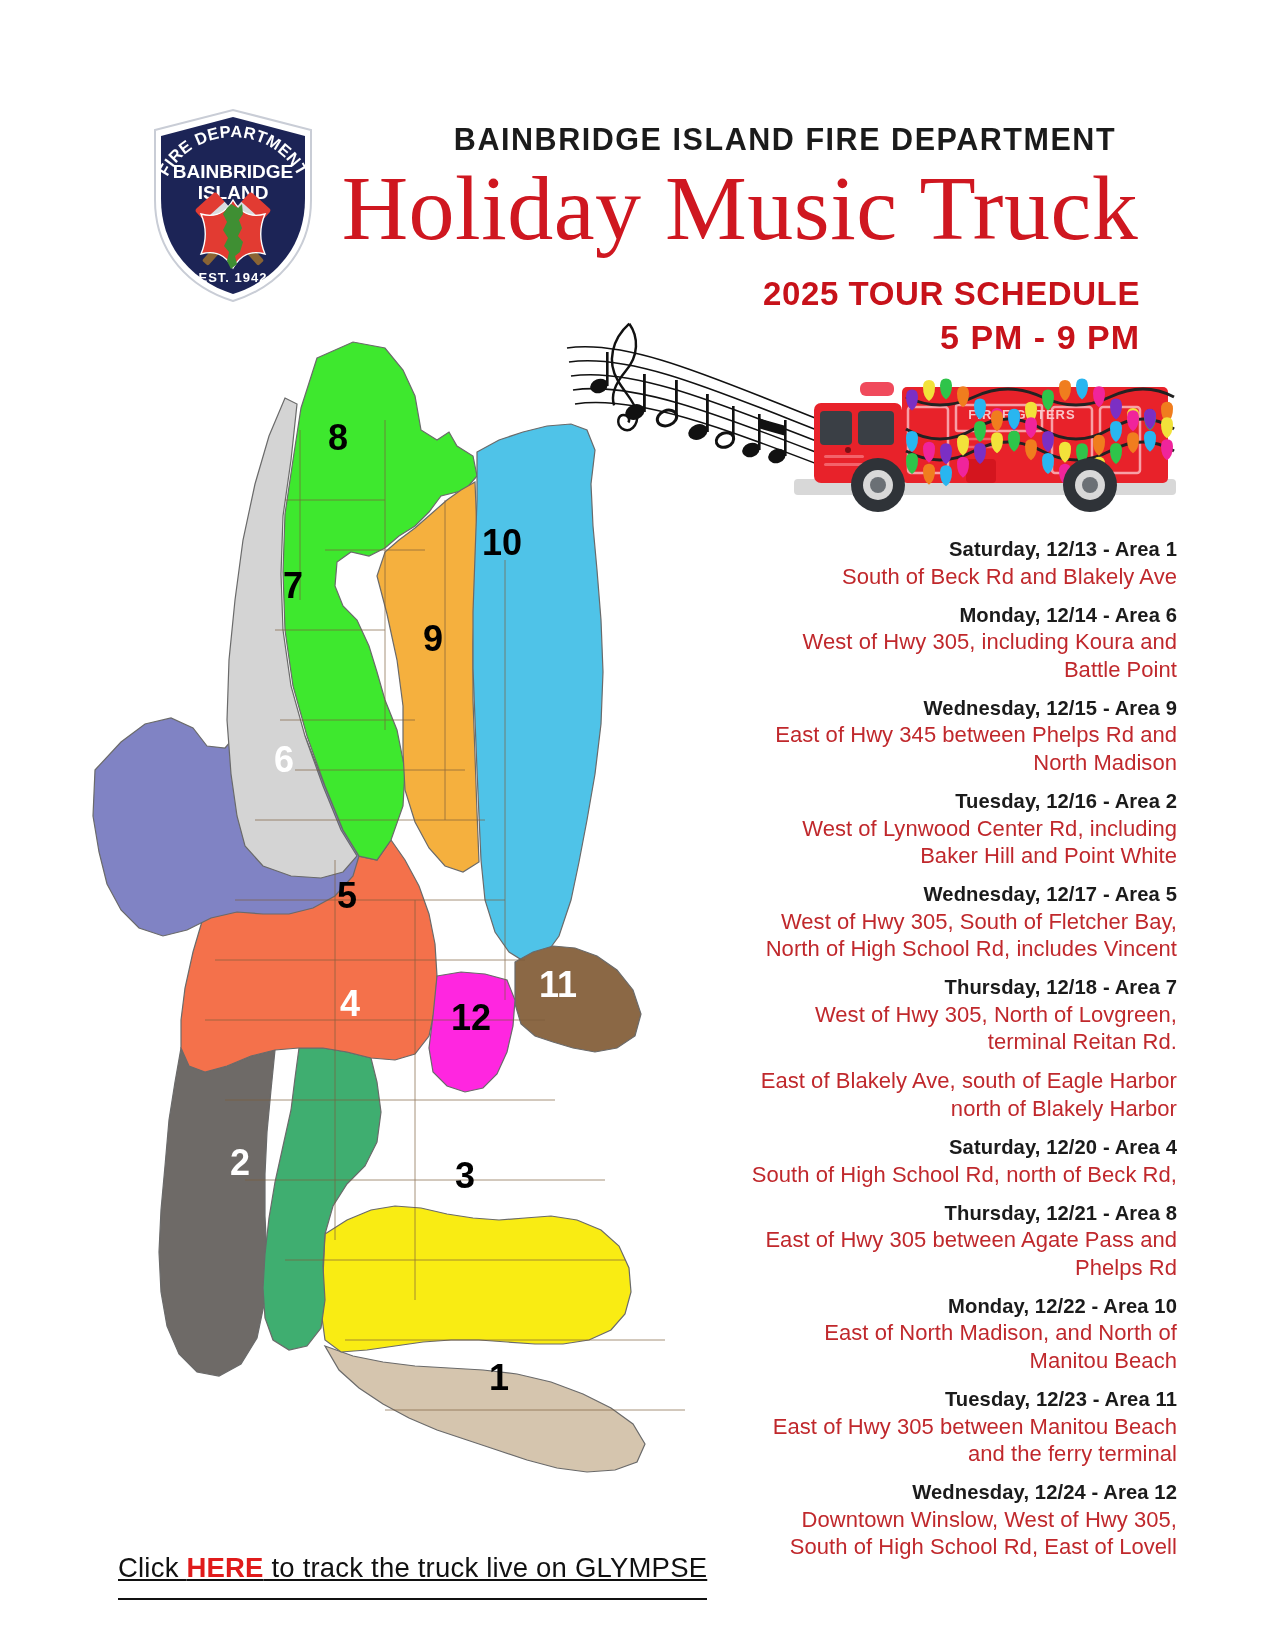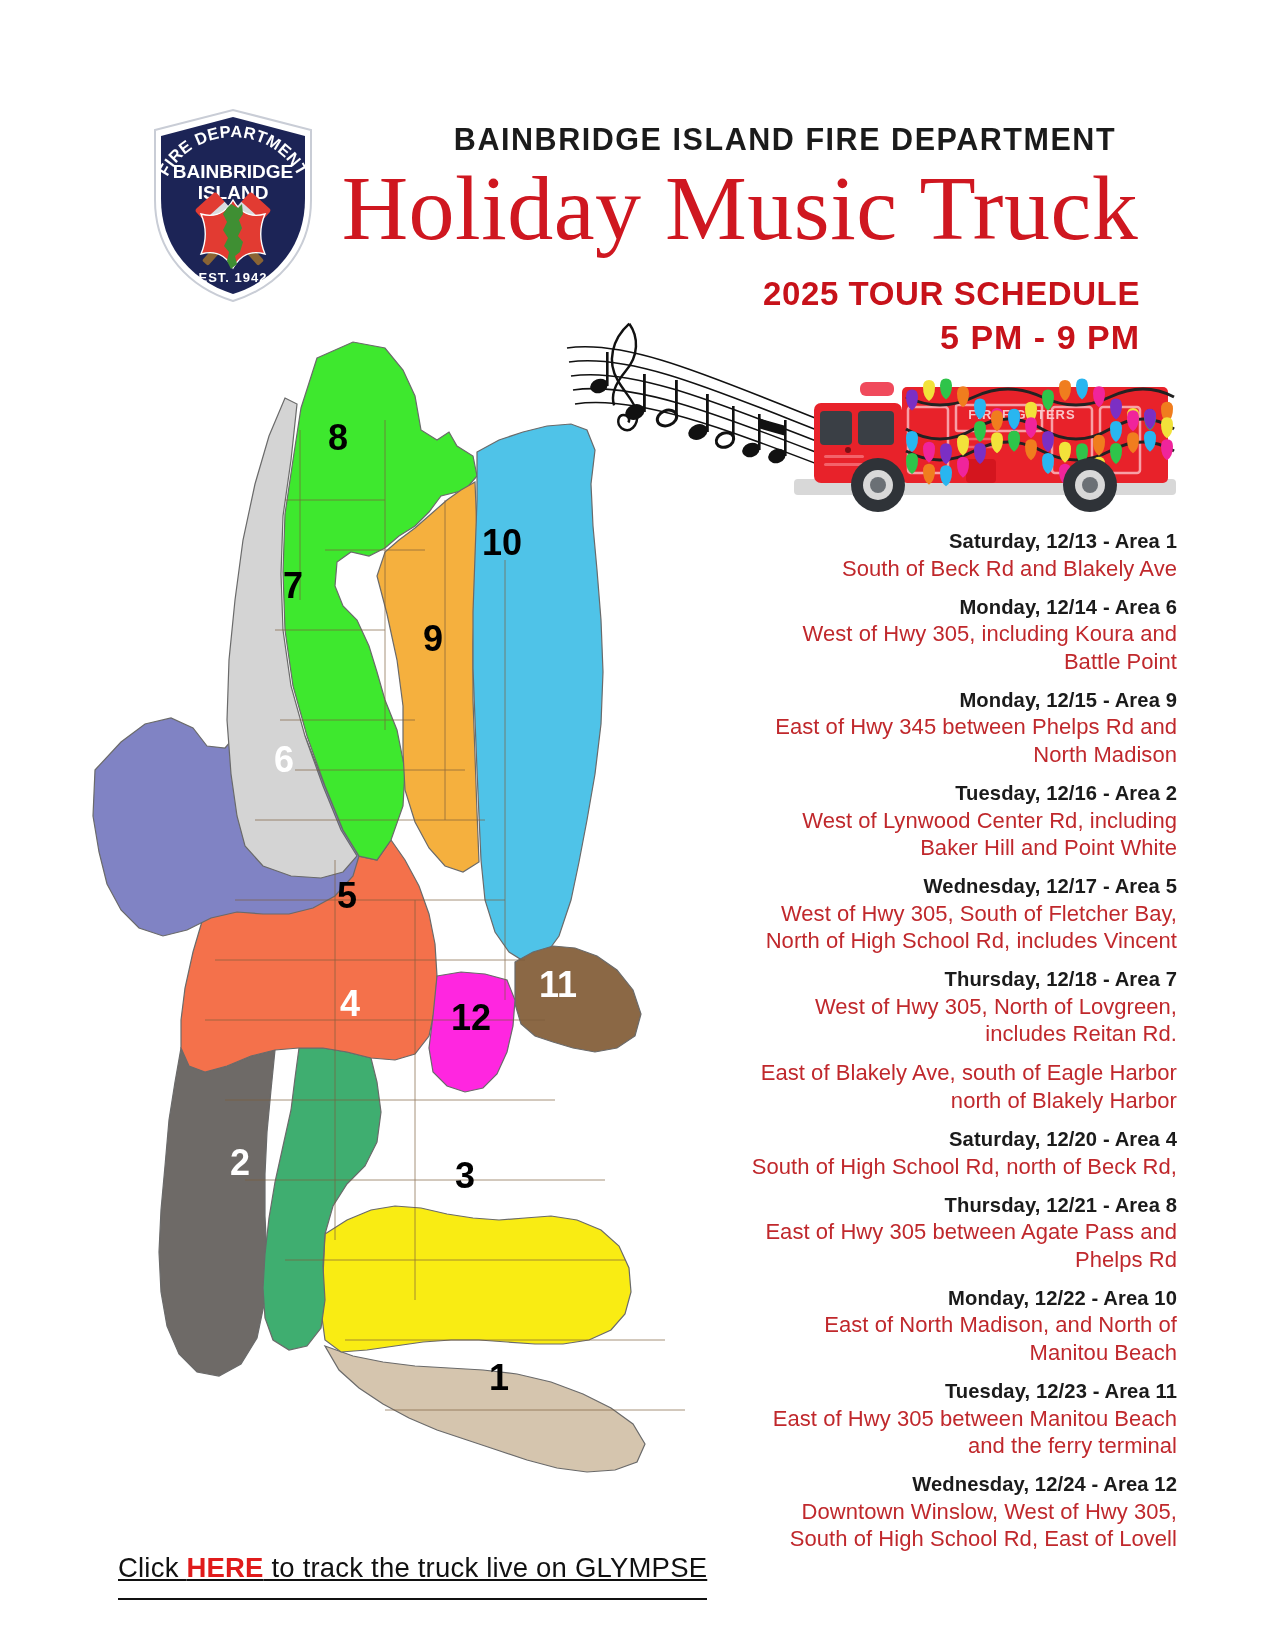--- a/index.html
+++ b/index.html
@@ -51,21 +51,21 @@
   #map { position: absolute; left: 85px; top: 300px; width: 640px; height: 1190px; }
 
   
   #schedule {
     position: absolute; left: 740px; top: 528px; width: 437px;
     text-align: right;
   }
   .sched-item { margin-bottom: 11.5px; }
   .sched-head {
     font-size: 20.2px; font-weight: 700; color: #1b1b1b;
-    line-height: 1.32; letter-spacing: 0.1px;
+    line-height: 1.32; letter-spacing: 0.1px; margin-top: 8px;
   }
   .sched-desc {
     font-size: 22px; font-weight: 400; color: #c0282c;
     line-height: 1.25; letter-spacing: 0.05px;
   }
 
   
   #footer-link {
     position: absolute; left: 118px; top: 1552px;
     font-size: 27.5px; font-weight: 400; color: #111;
@@ -355,38 +355,38 @@
       <div class="sched-item">
         <div class="sched-head">Saturday, 12/13 - Area 1</div>
         <div class="sched-desc">South of Beck Rd and Blakely Ave</div>
       </div>
       <div class="sched-item">
         <div class="sched-head">Monday,  12/14 - Area 6</div>
         <div class="sched-desc">West of Hwy 305, including Koura and</div>
         <div class="sched-desc">Battle Point</div>
       </div>
       <div class="sched-item">
-        <div class="sched-head">Monday, 12/15 - Area 9</div>
+        <div class="sched-head">Wednesday, 12/15 - Area 9</div>
         <div class="sched-desc">East of Hwy 345 between Phelps Rd and</div>
         <div class="sched-desc">North Madison</div>
       </div>
       <div class="sched-item">
         <div class="sched-head">Tuesday, 12/16 - Area 2</div>
         <div class="sched-desc">West of Lynwood Center Rd, including</div>
         <div class="sched-desc">Baker Hill and Point White</div>
       </div>
       <div class="sched-item">
         <div class="sched-head">Wednesday, 12/17 - Area 5</div>
         <div class="sched-desc">West of Hwy 305, South of Fletcher Bay,</div>
         <div class="sched-desc">North of High School Rd, includes Vincent</div>
       </div>
       <div class="sched-item">
         <div class="sched-head">Thursday, 12/18 - Area 7</div>
         <div class="sched-desc">West of Hwy 305, North of Lovgreen,</div>
-        <div class="sched-desc">includes Reitan Rd.</div>
+        <div class="sched-desc">terminal Reitan Rd.</div>
       </div>
       <div class="sched-item">
         <div class="sched-desc">East of Blakely Ave, south of Eagle Harbor</div>
         <div class="sched-desc">north of Blakely Harbor</div>
       </div>
       <div class="sched-item">
         <div class="sched-head">Saturday, 12/20 - Area 4</div>
         <div class="sched-desc">South of High School Rd, north of Beck Rd,</div>
       </div>
       <div class="sched-item">

